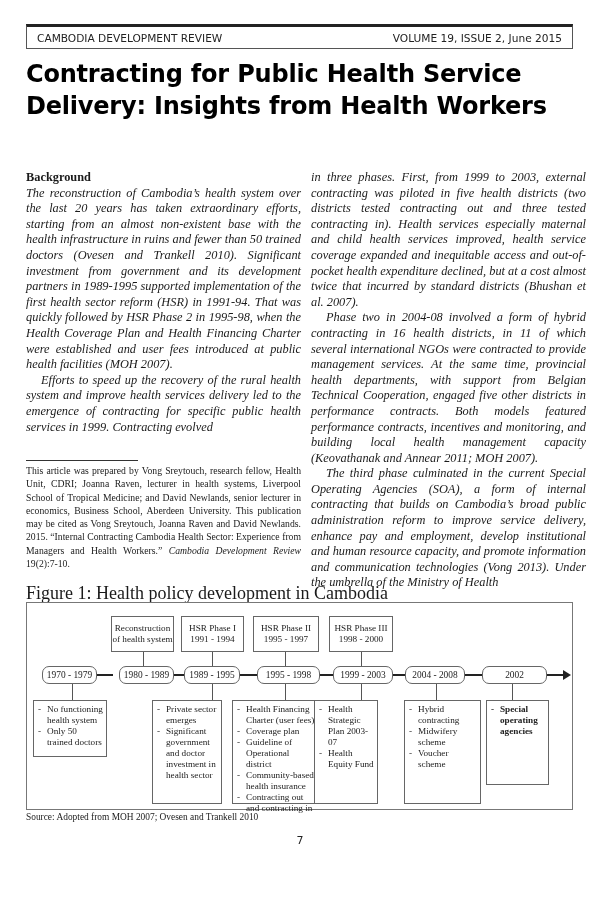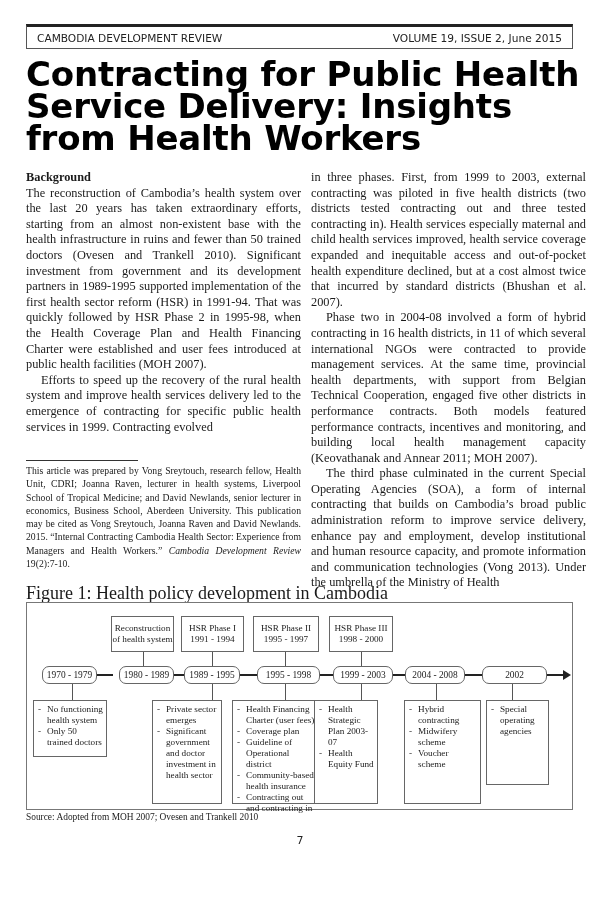--- a/index.html
+++ b/index.html
@@ -1,22 +1,22 @@
 <!DOCTYPE html>
 <html><head>
 <meta charset="utf-8">
 <style>
   * { box-sizing: border-box; margin: 0; padding: 0; }
   body { width: 600px; height: 899px; background: #ffffff; color: #111; position: relative; overflow: hidden; font-family: "Liberation Serif", serif; }
   .header { position: absolute; left: 26px; top: 24px; width: 547px; height: 25px; border: 1px solid #555; border-top: 3px solid #222; display: flex; justify-content: space-between; align-items: center; padding: 0 10px; font-family: "DejaVu Sans", sans-serif; font-size: 10.6px; color: #222; }
-  .title { position: absolute; left: 26px; top: 58px; width: 560px; font-family: "DejaVu Sans", sans-serif; font-weight: bold; font-size: 34px; line-height: 32px; color: #000; letter-spacing: -0.2px; }
+  .title { position: absolute; left: 26px; top: 58px; width: 560px; font-family: "DejaVu Sans", sans-serif; font-weight: bold; font-size: 24px; line-height: 32px; color: #000; letter-spacing: -0.2px; }
   .col { position: absolute; top: 170px; width: 275px; font-size: 12.35px; line-height: 15.6px; text-align: justify; color: #1a1a1a; }
   .col-left { left: 26px; }
   .col-right { left: 311px; }
-  .col p { margin: 0; }
+  .col p { margin: 0; font-style: italic; }
   .col p.indent { text-indent: 15px; }
   .heading { font-weight: bold; }
   .fn-rule { position: absolute; left: 26px; top: 460px; width: 112px; border-top: 1px solid #333; }
   .footnote { position: absolute; left: 26px; top: 464px; width: 275px; font-size: 9.7px; line-height: 13.3px; text-align: justify; color: #1a1a1a; }
   .fig-caption { position: absolute; left: 26px; top: 583px; font-size: 18px; color: #1a1a1a; }
   .figure { position: absolute; left: 26px; top: 602px; width: 547px; height: 208px; border: 1px solid #777; }
   .box { position: absolute; border: 1px solid #666; background: #fff; font-size: 9.2px; line-height: 11px; color: #222; }
   .phase { text-align: center; display: flex; align-items: center; justify-content: center; flex-direction: column; }
   .period { border-radius: 7px; height: 18px; text-align: center; line-height: 16px; font-size: 9.4px; }
   .detail { padding: 3px 3px 2px 4px; }
@@ -129,20 +129,20 @@
     <li>Health Equity Fund</li>
   </ul>
 </div>
 <div class="box detail" style="left:404px; top:700px; width:77px; height:104px;">
   <ul>
     <li>Hybrid contracting</li>
     <li>Midwifery scheme</li>
     <li>Voucher scheme</li>
   </ul>
 </div>
-<div class="box detail" style="left:486px; top:700px; width:63px; height:85px;">
+<div class="box detail" style="left:486px; top:700px; width:63px; height:85px;font-weight:bold;">
   <ul>
     <li>Special operating agencies</li>
   </ul>
 </div>
 
 <div class="source">Source: Adopted from MOH 2007; Ovesen and Trankell 2010</div>
 <div class="page-num">7</div>
 
 </body></html>

